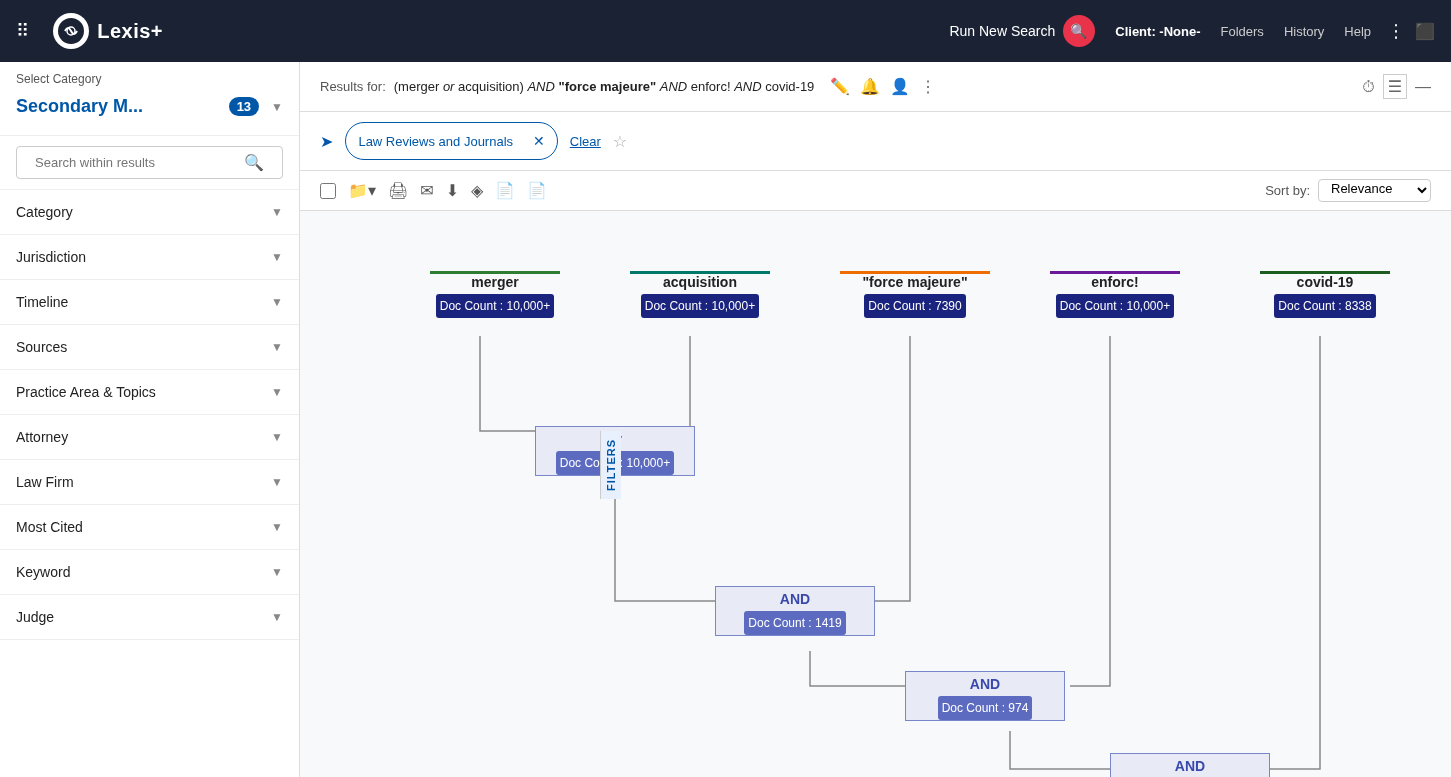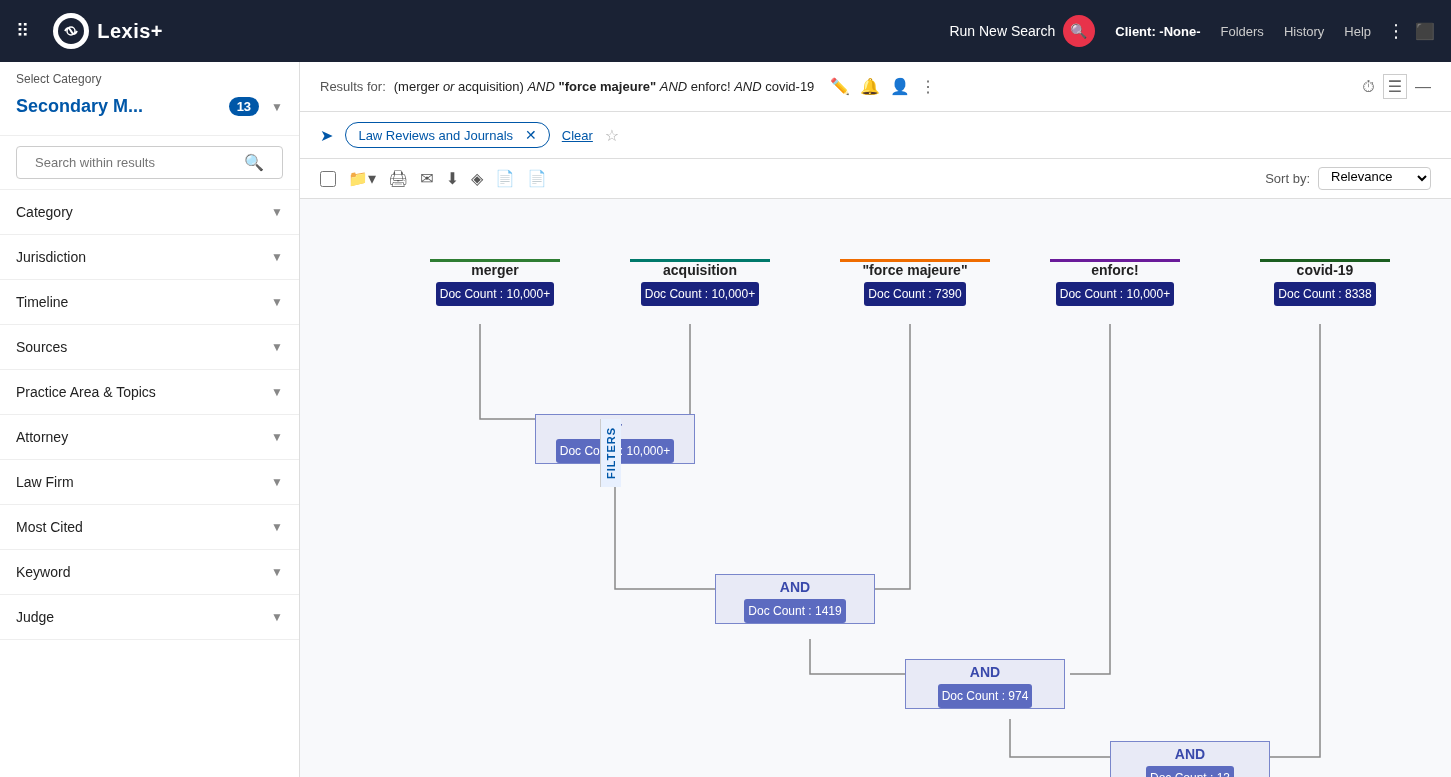--- a/index.html
+++ b/index.html
@@ -213,24 +213,24 @@
       border-bottom: 1px solid #ddd;
       display: flex;
       align-items: center;
       gap: 12px;
     }
     .filter-chip {
       display: flex;
       align-items: center;
       border: 1.5px solid #0057a8;
       border-radius: 20px;
-      padding: 4px 12px;
+      padding: 10px 12px;
       font-size: 13px;
       color: #0057a8;
-      gap: 12px;
+      gap: 20px;
       cursor: pointer;
     }
     .filter-chip-x {
       font-size: 14px;
       color: #0057a8;
       cursor: pointer;
     }
     .filter-clear {
       font-size: 13px;
       color: #0057a8;

